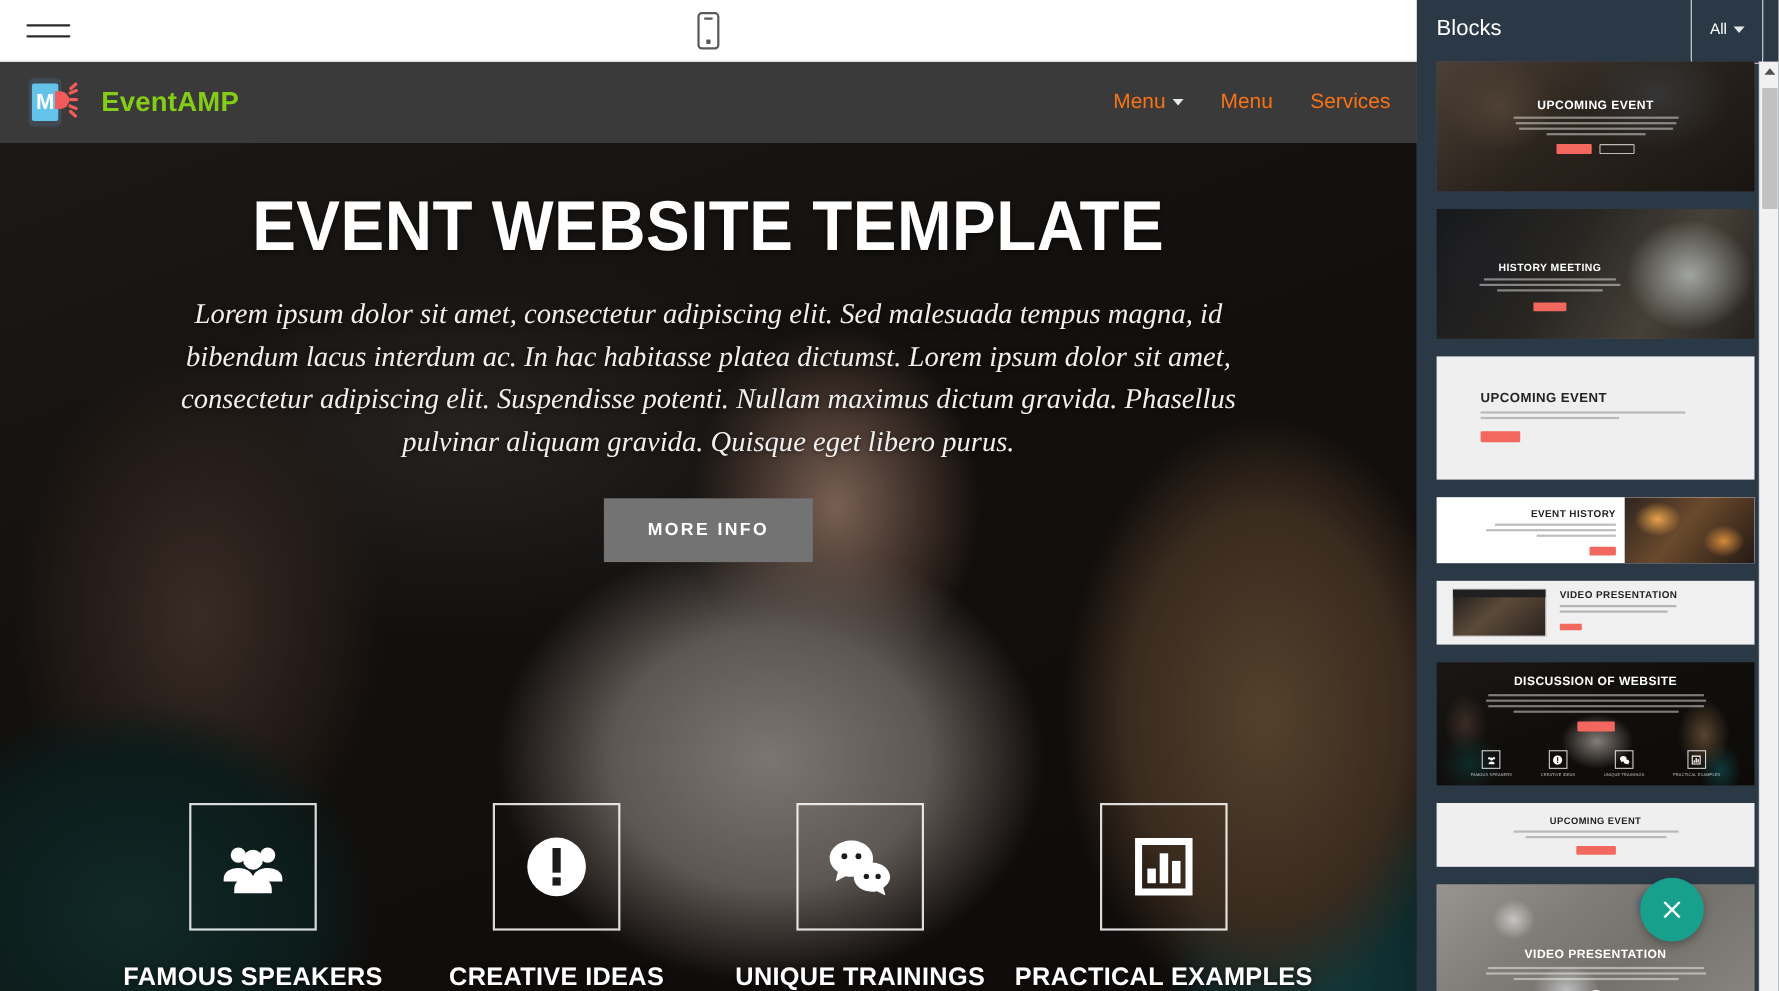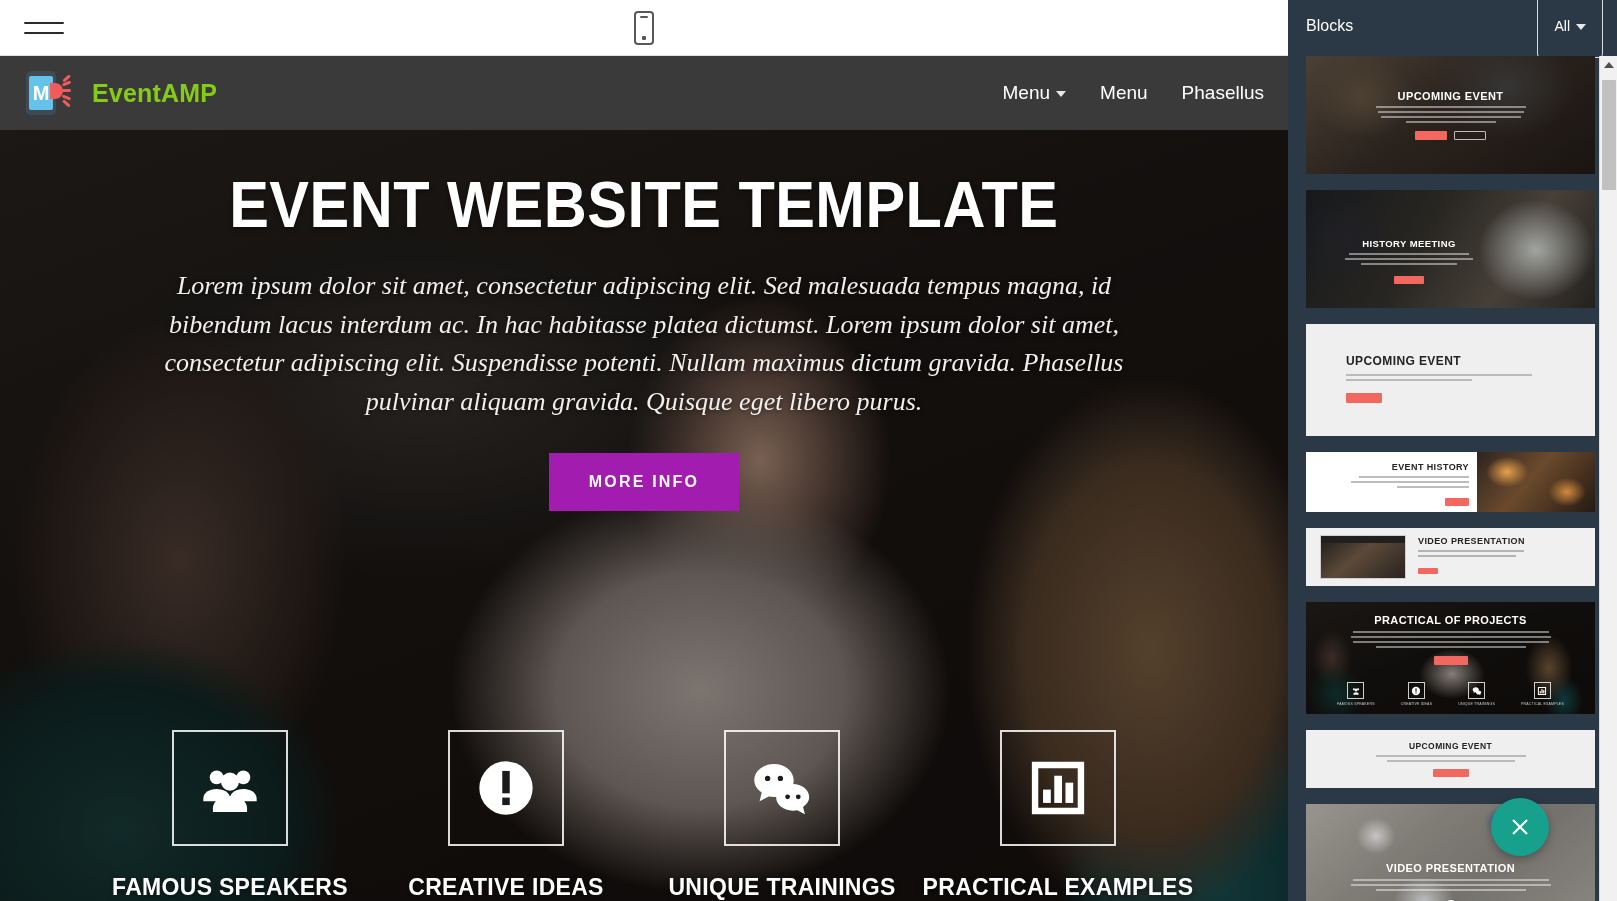--- a/index.html
+++ b/index.html
@@ -65,21 +65,21 @@
   }
   .brand-logo .sun { position: absolute; right: 0px; top: 9px; width: 26px; height: 30px; }
   .brand-logo .sun i {
     position:absolute; background:#f15b5b; border-radius:2px; display:block;
   }
   .brand-logo .sun .core { left:0; top:7px; width:13px; height:16px; border-radius:0 14px 14px 0;}
   .brand-logo .sun .r { width:9px; height:2.5px; left:12px; }
   .brand-name { color: #84cc16; font-size: 25px; font-weight: 700; letter-spacing: .2px; }
   .nav-links { margin-left: auto; display:flex; align-items:center; gap: 34px;
     color: #e9e9e9; font-size: 19px; white-space: nowrap; }
-  .nav-links a { color:#ffffff; text-decoration:none; cursor:pointer; }
+  .nav-links a { color:#f97316; text-decoration:none; cursor:pointer; }
   .caret { display:inline-block; width:0; height:0; margin-left:6px;
     border-left:5px solid transparent; border-right:5px solid transparent; border-top:6px solid #e9e9e9; vertical-align: middle;}
 
   
   .hero {
     position: relative; height: 771px; overflow: hidden;
   }
   .hero-bg { position:absolute; inset:0; }
   .hero-bg .layer { position:absolute; inset:0; }
   .hero-photo {
@@ -109,21 +109,21 @@
     white-space: nowrap;
   }
   .hero-text {
     margin-top: 28px; width: 1010px;
     color:#f2f0ee; font-family: "Liberation Serif", serif; font-style: italic;
     font-size: 26px; line-height: 1.48; text-align:center;
     text-shadow: 0 1px 5px rgba(0,0,0,.55);
   }
   .hero-btn {
     margin-top: 32px;
-    background: #a21caf; color:#fff; border:none;
+    background: #737373; color:#fff; border:none;
     padding: 20px 40px; font-size: 16px; font-weight: 700; letter-spacing: 2.2px;
     cursor:pointer; font-family: "Liberation Sans", sans-serif;
   }
   .features {
     position:absolute; left: 0; right: 0; bottom: 0;
     display:flex; justify-content: center; gap: 60px; z-index: 4;
     padding-bottom: 0;
   }
   .feature { width: 216px; display:flex; flex-direction:column; align-items:center; }
   .feature-box {
@@ -139,21 +139,21 @@
   
   .panel {
     position:absolute; top:0; right:0; width: 329px; height: 901px;
     background: #2b3947; z-index: 40;
     display:flex; flex-direction: column;
   }
   .panel-head {
     height: 52px; display:flex; align-items:center; padding: 0 14px 0 18px;
     flex: 0 0 52px;
   }
-  .panel-title { color:#fff; font-size: 16px; font-weight: 400; }
+  .panel-title { color:#fff; font-size: 20px; font-weight: 400; }
   .panel-filter {
     margin-left:auto; background: transparent; color:#fff;
     border: 1px solid #d9dde1; border-radius: 4px;
     padding: 23px 16px; font-size: 14px; cursor:pointer;
     font-family:"Liberation Sans", sans-serif;
   }
   .panel-body {
     flex: 1 1 auto; position: relative; overflow: hidden;
     padding: 4px 22px 0 18px;
   }
@@ -307,21 +307,21 @@
             <i class="r" style="top:13px;"></i>
             <i class="r" style="top:20px;transform:rotate(22deg)"></i>
             <i class="r" style="top:26px;transform:rotate(42deg)"></i>
           </div>
         </div>
         <div class="brand-name">EventAMP</div>
       </div>
       <div class="nav-links">
         <a><span>Menu</span><i class="caret"></i></a>
         <a>Menu</a>
-        <a>Phasellus</a>
+        <a>Services</a>
       </div>
     </div>
 
     <div class="hero">
       <div class="hero-bg">
         <div class="hero-photo layer"></div>
         <div class="hero-dark layer"></div>
       </div>
       <div class="hero-inner">
         <div class="hero-title">EVENT WEBSITE TEMPLATE</div>
@@ -468,21 +468,21 @@
             <i style="width:106px"></i>
               <i style="width:98px"></i>
           </div>
           <span class="t-btn" style="width:20px;height:6px;margin-top:3px"></span>
         </div>
       </div>
 
       <div class="thumb th6">
         <div class="ov"></div>
         <div class="c">
-          <div class="t-title" style="font-size:11px">PRACTICAL OF PROJECTS</div>
+          <div class="t-title" style="font-size:11px">DISCUSSION OF WEBSITE</div>
           <div class="t-lines" style="margin-top:5px">
             <i style="width:196px"></i>
               <i style="width:200px"></i>
               <i style="width:196px"></i>
               <i style="width:150px"></i>
           </div>
           <span class="t-btn" style="width:34px;height:9px;margin-top:5px"></span>
         </div>
         <div class="ficons">
           <div class="fi">

